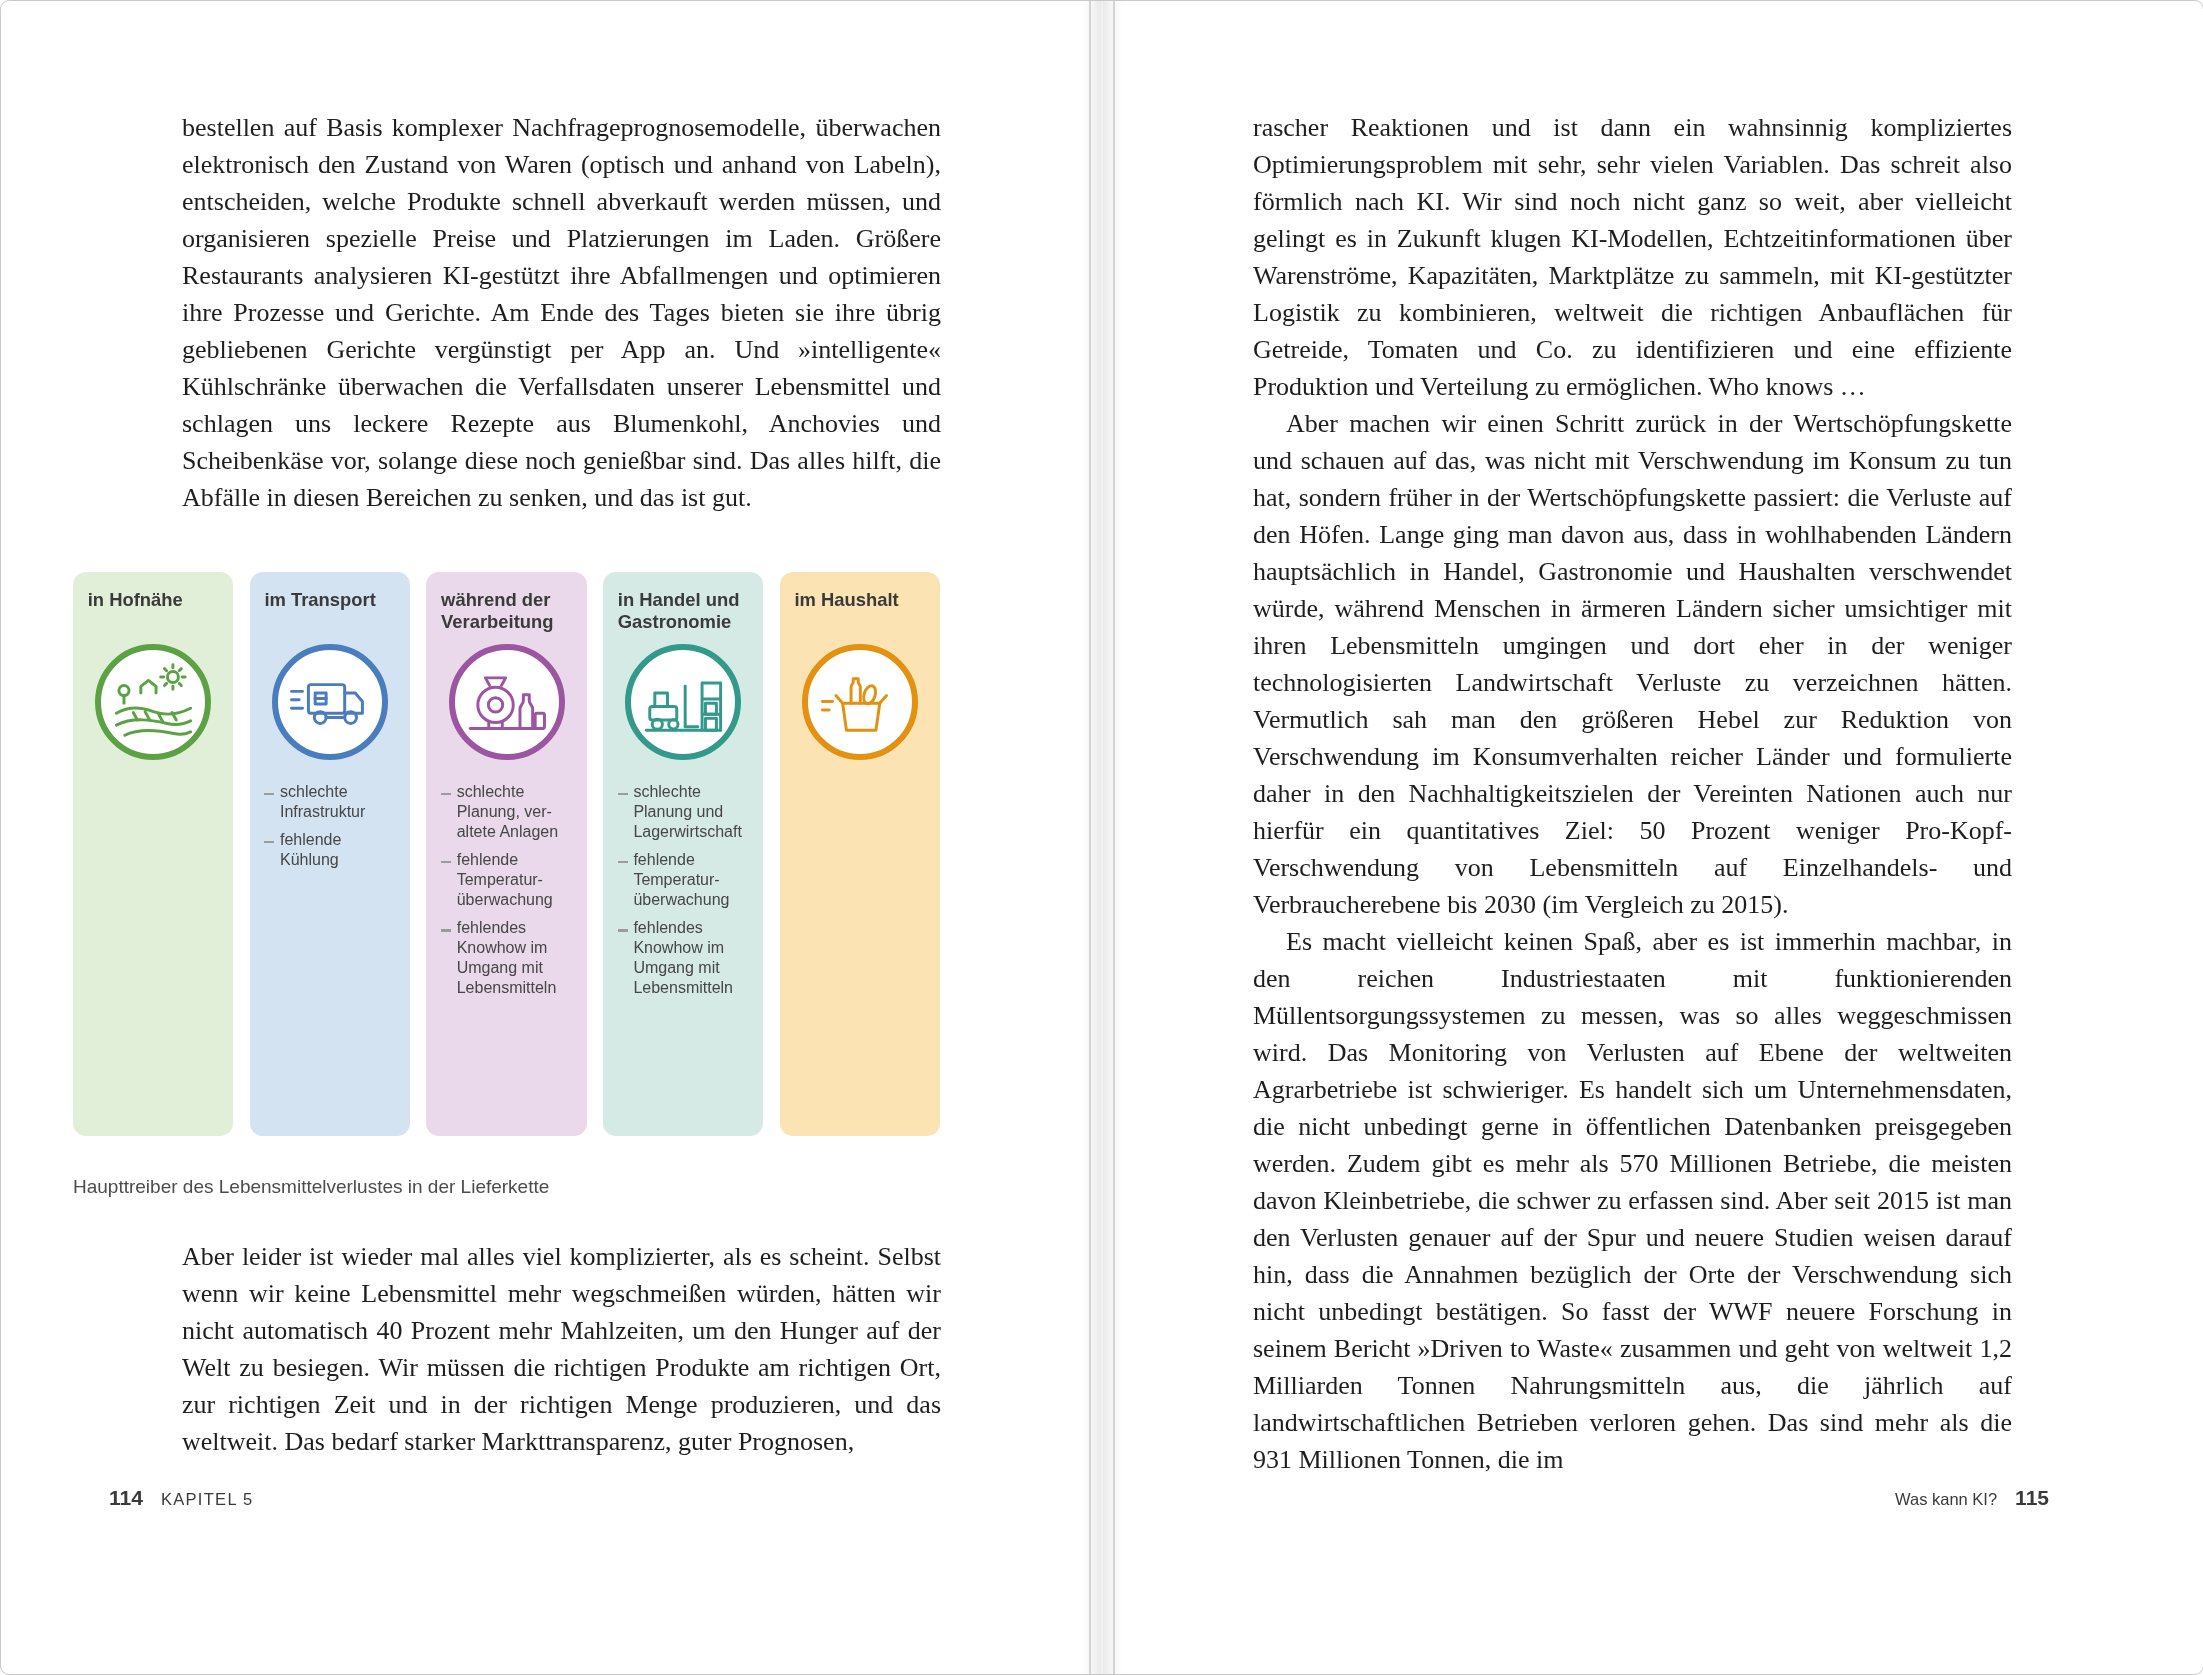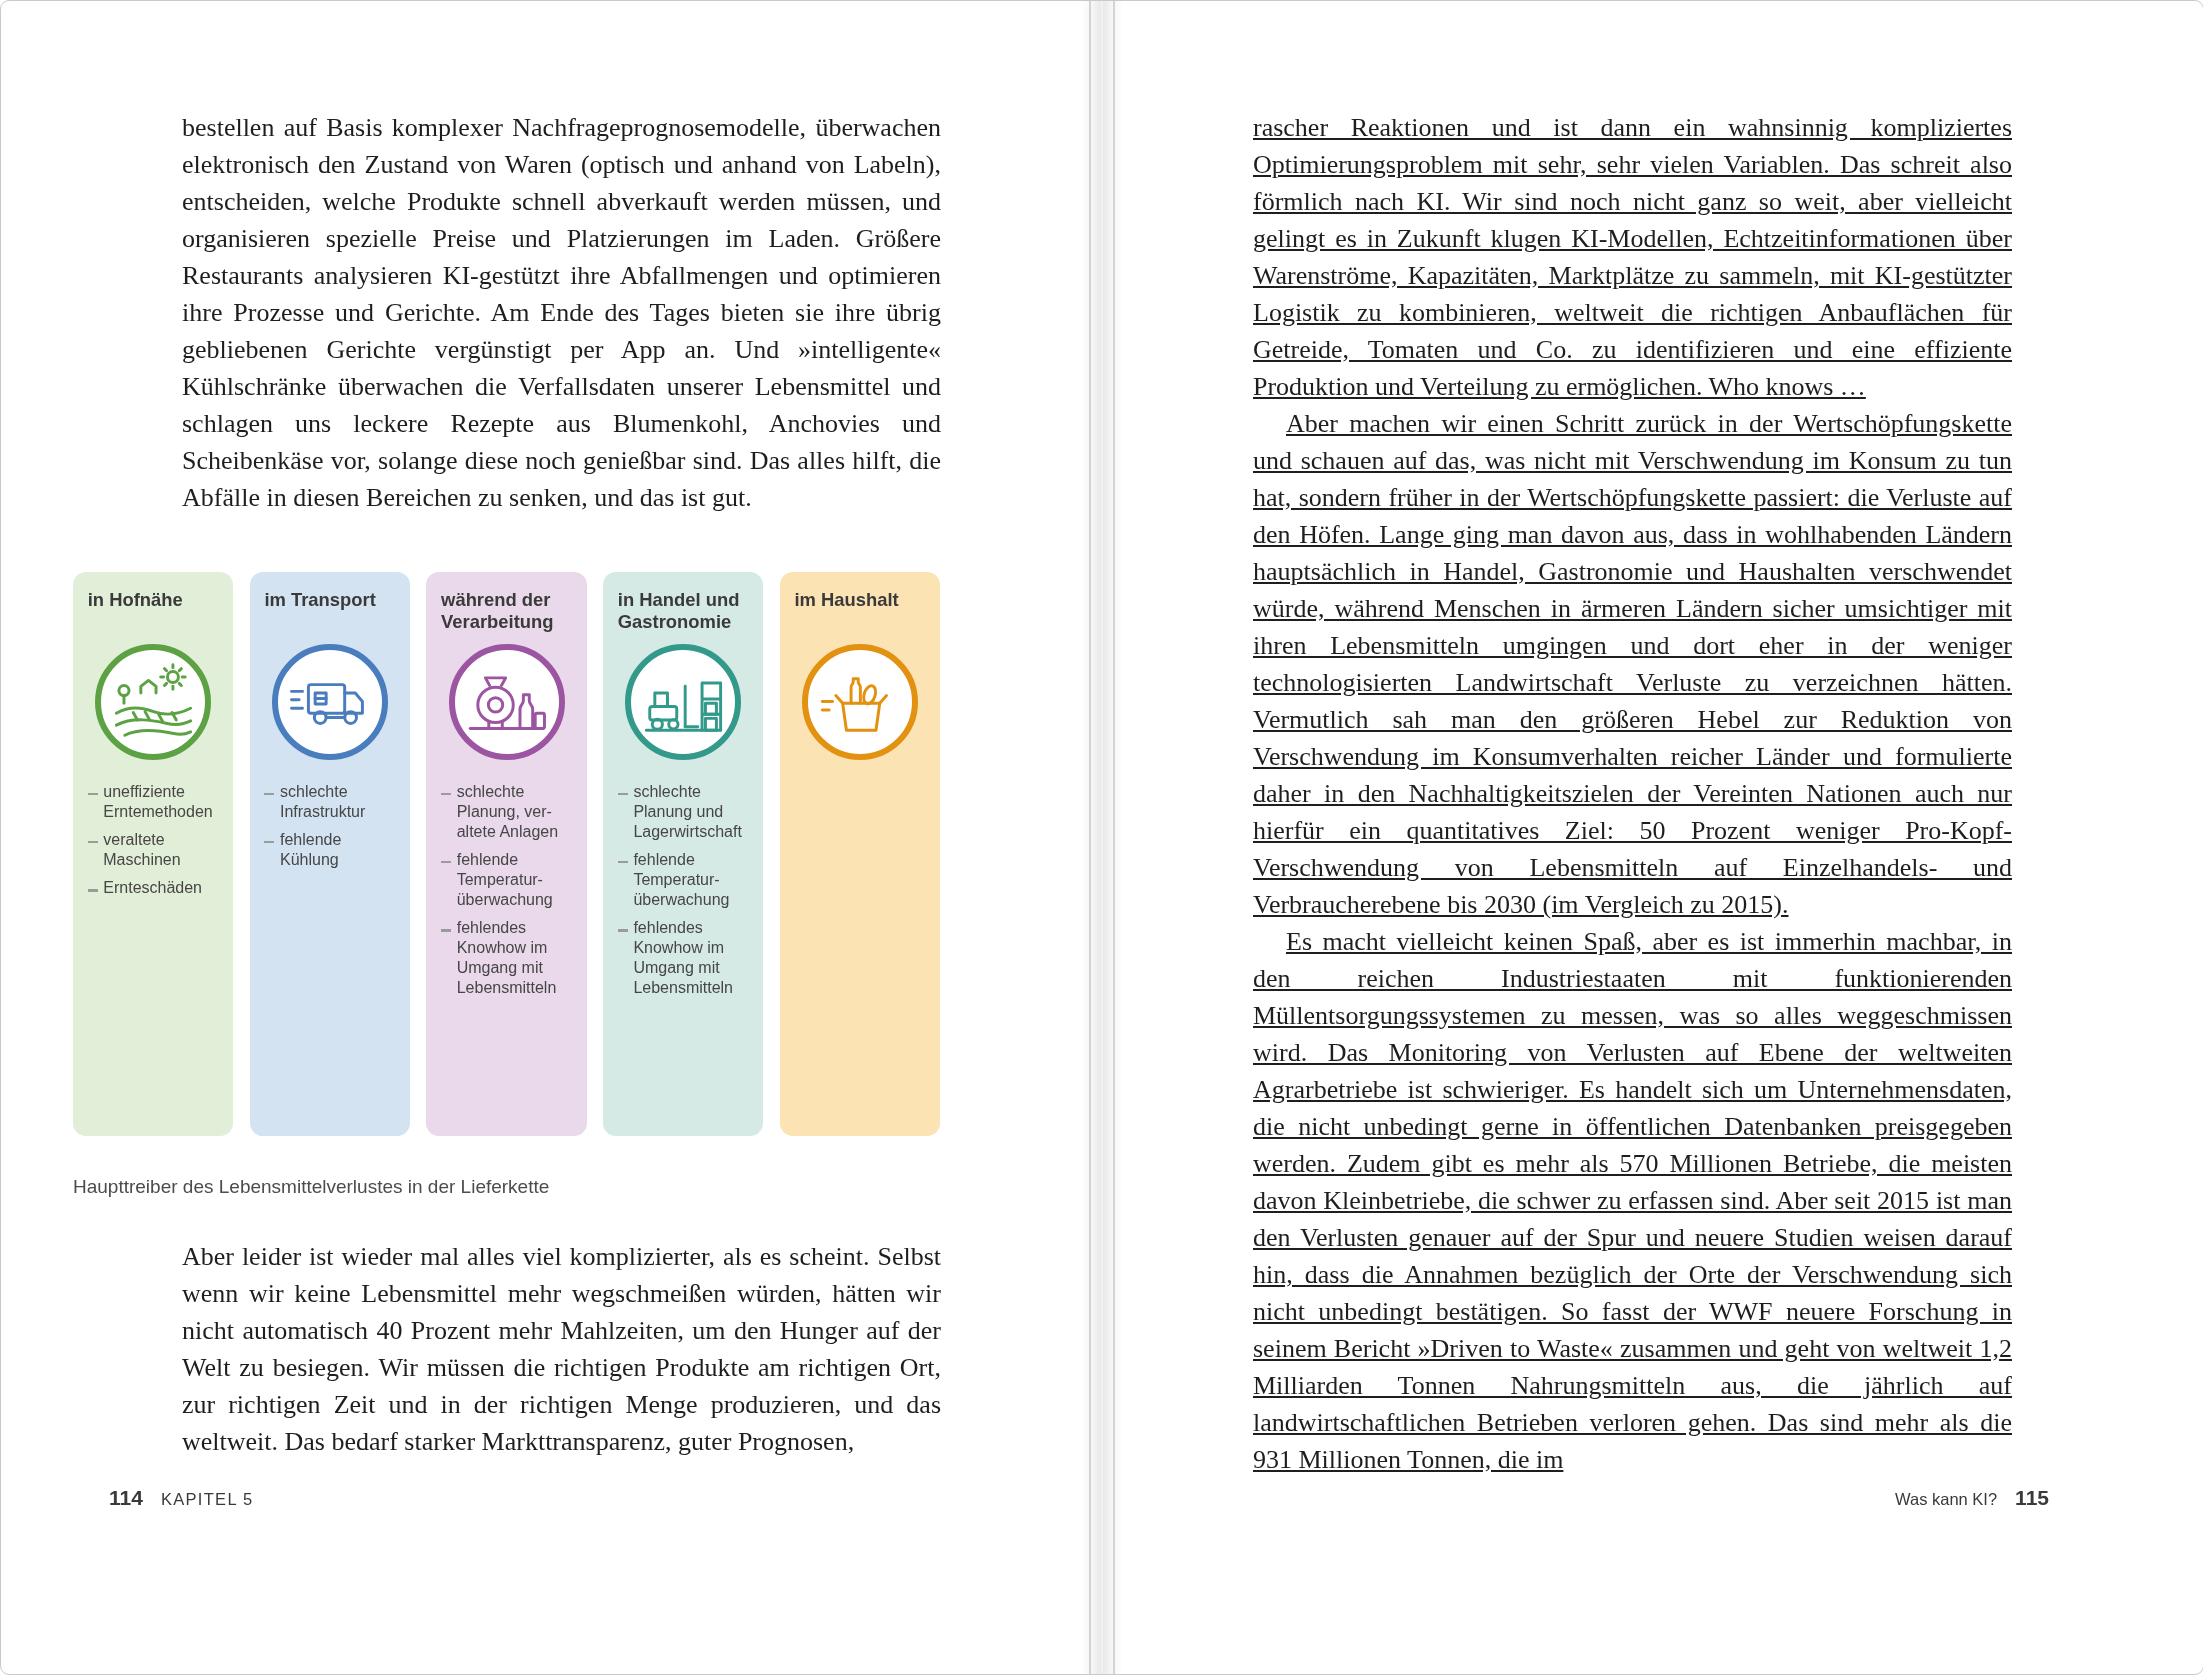--- a/index.html
+++ b/index.html
@@ -38,21 +38,21 @@
     position:absolute; width:759px;
     font-size:26px; line-height:37px; color:#1e1e1e;
     text-align:justify;
     hyphens:auto; -webkit-hyphens:auto;
   }
   .bodytext p { margin:0; }
   .bodytext p.indent { text-indent:33px; }
 
   .para-top    { left:181px; top:92px; }
   .para-bottom { left:181px; top:1221px; }
-  .textblock-right { left:150px; top:92px;text-decoration:underline; }
+  .textblock-right { left:150px; top:92px; }
 
   
   .infographic {
     position:absolute; left:72px; top:555px; width:867px;
     display:flex; gap:16.5px; align-items:center;
     font-family:"Liberation Sans", sans-serif;
   }
   .card {
     flex:1 1 0; min-height:564px;
     background:var(--bg, #eee);
@@ -126,25 +126,20 @@
               <path d="M33 38v-8l9-7 9 7v8"></path>
               <circle cx="13" cy="35" r="6"></circle>
               <path d="M13 41v9"></path>
               <path d="M4 62c16-9 30-7 44-2s30 3 44-4"></path>
               <path d="M4 76c20-10 42-6 60-2 12 2.6 20 1 28-3"></path>
               <path d="M14 88c18-9 40-6 58-2 8 1.8 14 1 20-2"></path>
               <path d="M24 61l5 9 M38 60l5 9 M54 63l5 9 M70 61l5 9"></path>
             </g>
           </svg>
         </div>
-        <ul class="card-items">
-          <li>uneffiziente Erntemethoden</li>
-          <li>veraltete Maschinen</li>
-          <li>Ernteschäden</li>
-        </ul>
       </div>
 
       <div class="card" style="--bg: #d4e3f2; --accent: #4a7dbd;">
         <div class="card-title">im Transport</div>
         <div class="icon-circle">
           <svg viewBox="0 0 96 96" width="81" height="81" aria-hidden="true">
             <g fill="none" stroke="currentColor" stroke-width="3.5" stroke-linecap="round" stroke-linejoin="round">
               <path d="M3 36h13 M3 46h9 M3 56h13"></path>
               <rect x="23" y="28" width="43" height="34" rx="3"></rect>
               <path d="M66 38h12.5L87 48v14H66"></path>

